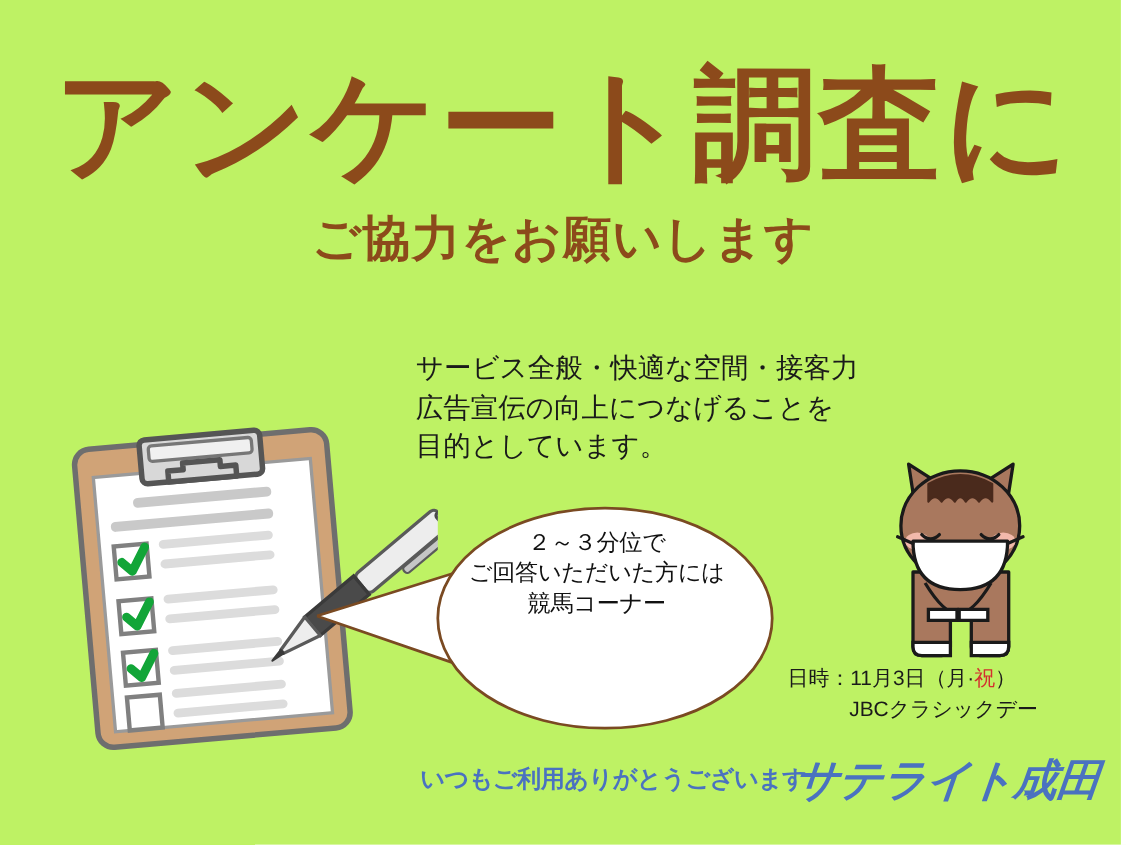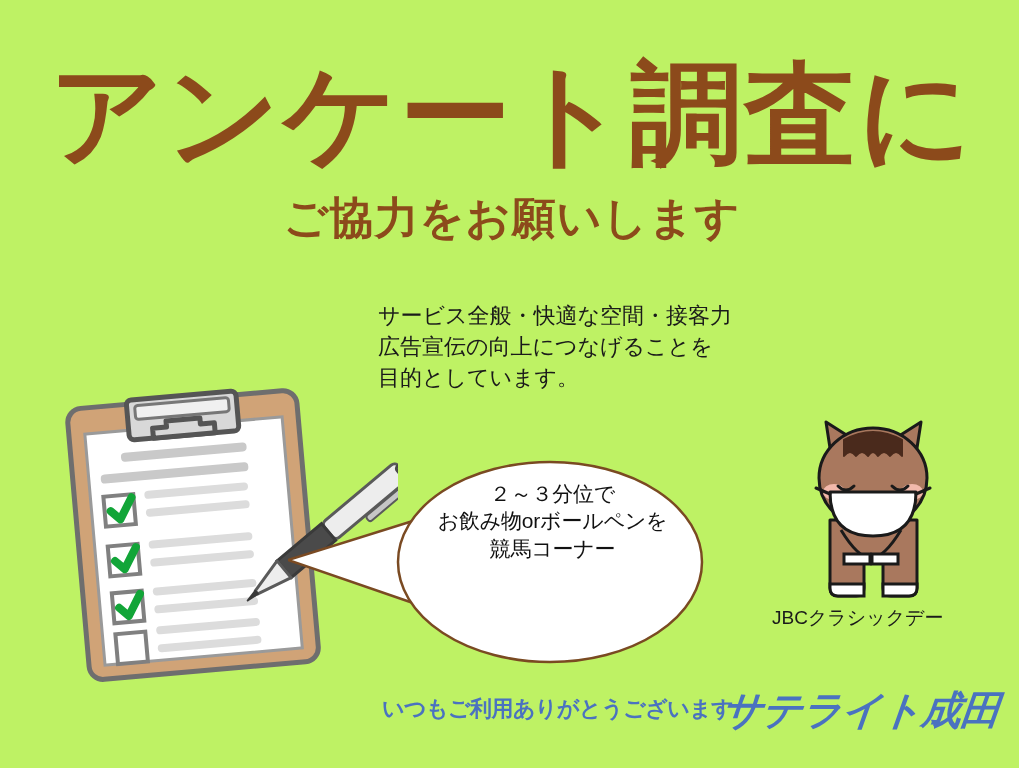--- a/index.html
+++ b/index.html
@@ -47,23 +47,23 @@
     line-height: 1.0;
     letter-spacing: 1px;
     color: #8C4A1B;
     white-space: nowrap;
   }
 
   
   .purpose {
     position: absolute;
     left: 378px;
-    top: 300px;
+    top: 318px;
     width: 600px;
-    font-size: 22px;
+    font-size: 25px;
     line-height: 1.42;
     color: #1a1a1a;
     letter-spacing: 0px;
   }
   .purpose div { white-space: nowrap; }
 
   
   .clipboard {
     position: absolute;
     left: 58px;
@@ -75,21 +75,21 @@
   
   .bubble-wrap {
     position: absolute;
     left: 288px;
     top: 458px;
     width: 420px;
     height: 210px;
   }
   .bubble-text {
     position: absolute;
-    left: 117px;
+    left: 107px;
     top: 22px;
     width: 295px;
     text-align: center;
     font-size: 21px;
     line-height: 1.30;
     color: #111111;
     letter-spacing: -0.2px;
   }
   .bubble-text div { white-space: nowrap; }
 
@@ -219,21 +219,21 @@
     </svg>
   </div>
 
   <div class="bubble-wrap">
     <svg width="420" height="210" viewBox="0 0 420 210">
       <path d="M0 102 L128 62 L128 146 Z" fill="#FFFFFF" stroke="#7A4A22" stroke-width="2.5" stroke-linejoin="round"></path>
       <ellipse cx="262" cy="104" rx="152" ry="100" fill="#FFFFFF" stroke="#7A4A22" stroke-width="2.5"></ellipse>
     </svg>
     <div class="bubble-text">
       <div>２～３分位で</div>
-      <div>お飲み物orボールペンを</div>
+      <div>ご回答いただいた方には</div>
       <div>競馬コーナー</div>
     </div>
   </div>
 
   <div class="horse">
     <svg width="175" height="190" viewBox="0 0 175 190">
 
       <path d="M44 108 L44 176 Q44 184 52 184 L70 184 Q78 184 78 176 L78 150 L97 150 L97 176 Q97 184 105 184 L123 184 Q131 184 131 176 L131 108 Z" fill="#A9785E" stroke="#1A1A1A" stroke-width="3" stroke-linejoin="round"></path>
       <path d="M44 172 L78 172 L78 184 Q78 184 70 184 L52 184 Q44 184 44 176 Z" fill="#FFFFFF" stroke="#1A1A1A" stroke-width="3"></path>
       <path d="M97 172 L131 172 L131 176 Q131 184 123 184 L105 184 Q97 184 97 184 Z" fill="#FFFFFF" stroke="#1A1A1A" stroke-width="3"></path>
@@ -255,19 +255,20 @@
       <path d="M52 74 Q60 82 68 74" fill="none" stroke="#1A1A1A" stroke-width="3" stroke-linecap="round"></path>
       <path d="M106 74 Q114 82 122 74" fill="none" stroke="#1A1A1A" stroke-width="3" stroke-linecap="round"></path>
 
       <path d="M44 80 L130 80 Q130 124 87 124 Q44 124 44 80 Z" fill="#FFFFFF" stroke="#1A1A1A" stroke-width="3" stroke-linejoin="round"></path>
       <path d="M44 82 L30 76" fill="none" stroke="#1A1A1A" stroke-width="3" stroke-linecap="round"></path>
       <path d="M130 82 L144 76" fill="none" stroke="#1A1A1A" stroke-width="3" stroke-linecap="round"></path>
     </svg>
   </div>
 
   <div class="event-info">
+    <div class="line line-date"><span>日時：</span><span>11月3日（月·</span><span class="holiday">祝</span><span>）</span></div>
     <div class="line line-sub">JBCクラシックデー</div>
   </div>
 
   <div class="footer-thanks">いつもご利用ありがとうございます</div>
   <div class="brand-logo">サテライト成田</div>
 
 </div>
 
 </body></html>

